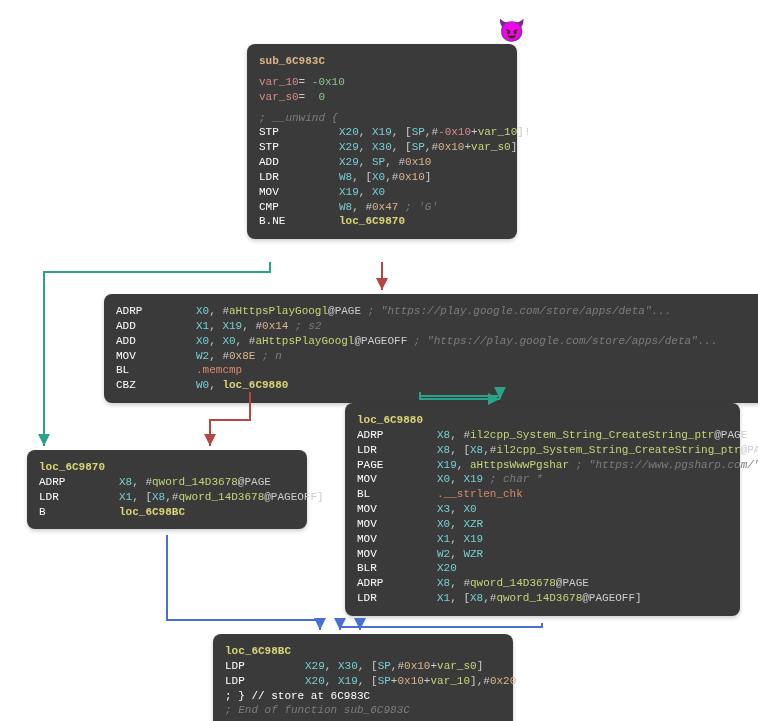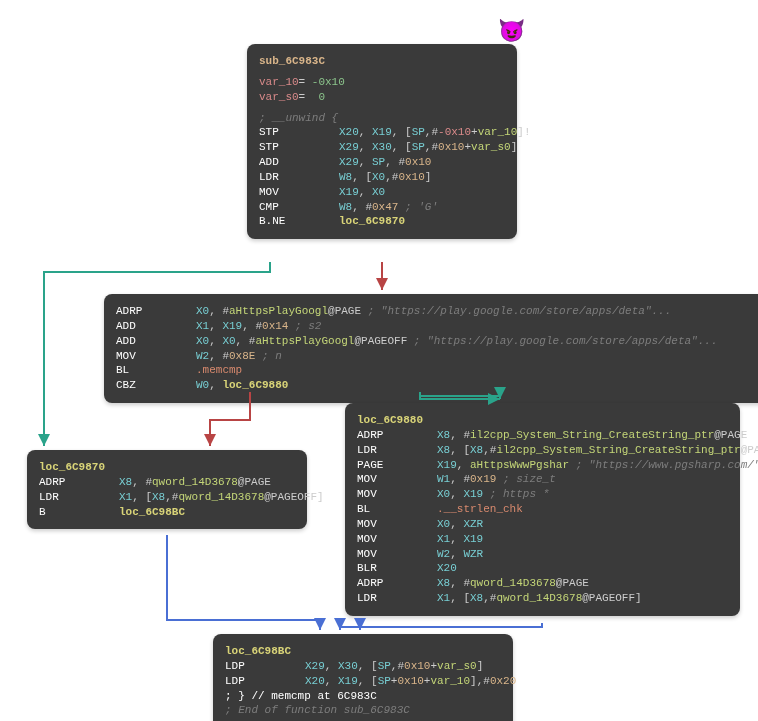--- a/index.html
+++ b/index.html
@@ -92,39 +92,39 @@
       <div class="row"><span class="mnemonic">B</span><span class="branch">loc_6C98BC</span></div>
     </div>
 </div>
 
 <div class="block" id="b4" style="left:345px;top:403px;width:395px;">
   <div class="row"><span class="title-yellow">loc_6C9880</span></div>
   <div id="b4instr">
       <div class="row"><span class="mnemonic">ADRP</span><span class="reg">X8</span><span class="punct">, #</span><span class="sym">il2cpp_System_String_CreateString_ptr</span><span class="punct">@PAGE</span></div>
       <div class="row"><span class="mnemonic">LDR</span><span class="reg">X8</span><span class="punct">, [</span><span class="reg">X8</span><span class="punct">,#</span><span class="sym">il2cpp_System_String_CreateString_ptr</span><span class="punct">@PAGEOFF]</span></div>
       <div class="row"><span class="mnemonic">PAGE</span><span class="reg">X19</span><span class="punct">, </span><span class="sym">aHttpsWwwPgshar</span><span class="comment"> ; "https://www.pgsharp.com/"</span></div>
-      <div class="row"><span class="mnemonic">MOV</span><span class="reg">W1</span><span class="punct">, #</span><span class="hex-pos">0x19</span><span class="comment"> ; size_t</span></div>
-      <div class="row"><span class="mnemonic">MOV</span><span class="reg">X0</span><span class="punct">, </span><span class="reg">X19</span><span class="comment"> ; https *</span></div>
+      <div class="row"><span class="mnemonic">MOV</span><span class="reg">X0</span><span class="punct">, </span><span class="reg">X19</span><span class="comment"> ; char *</span></div>
       <div class="row"><span class="mnemonic">BL</span><span class="func">.__strlen_chk</span></div>
+      <div class="row"><span class="mnemonic">MOV</span><span class="reg">X3</span><span class="punct">, </span><span class="reg">X0</span></div>
       <div class="row"><span class="mnemonic">MOV</span><span class="reg">X0</span><span class="punct">, </span><span class="reg">XZR</span></div>
       <div class="row"><span class="mnemonic">MOV</span><span class="reg">X1</span><span class="punct">, </span><span class="reg">X19</span></div>
       <div class="row"><span class="mnemonic">MOV</span><span class="reg">W2</span><span class="punct">, </span><span class="reg">WZR</span></div>
       <div class="row"><span class="mnemonic">BLR</span><span class="reg">X20</span></div>
       <div class="row"><span class="mnemonic">ADRP</span><span class="reg">X8</span><span class="punct">, #</span><span class="sym">qword_14D3678</span><span class="punct">@PAGE</span></div>
       <div class="row"><span class="mnemonic">LDR</span><span class="reg">X1</span><span class="punct">, [</span><span class="reg">X8</span><span class="punct">,#</span><span class="sym">qword_14D3678</span><span class="punct">@PAGEOFF]</span></div>
     </div>
 </div>
 
 <div class="block" id="b5" style="left:213px;top:634px;width:300px;">
   <div class="row"><span class="title-yellow">loc_6C98BC</span></div>
   <div id="b5instr">
       <div class="row"><span class="mnemonic">LDP</span><span class="reg">X29</span><span class="punct">, </span><span class="reg">X30</span><span class="punct">, [</span><span class="reg">SP</span><span class="punct">,#</span><span class="hex-pos">0x10</span><span class="punct">+</span><span class="sym">var_s0</span><span class="punct">]</span></div>
       <div class="row"><span class="mnemonic">LDP</span><span class="reg">X20</span><span class="punct">, </span><span class="reg">X19</span><span class="punct">, [</span><span class="reg">SP</span><span class="punct">+</span><span class="hex-pos">0x10</span><span class="punct">+</span><span class="sym">var_10</span><span class="punct">],#</span><span class="hex-pos">0x20</span></div>
     </div>
-  <div class="row" style="color:#fff">; } // memcmp at 6C983C</div>
+  <div class="row" style="color:#fff">; } // store at 6C983C</div>
   <div class="row comment">; End of function sub_6C983C</div>
 </div>
 
 <svg class="arrows" width="758" height="721">
   <defs>
     <marker id="arr-red" markerWidth="8" markerHeight="8" refX="6" refY="3" orient="auto">
       <path d="M0,0 L6,3 L0,6 Z" fill="#b84444"></path>
     </marker>
     <marker id="arr-teal" markerWidth="8" markerHeight="8" refX="6" refY="3" orient="auto">
       <path d="M0,0 L6,3 L0,6 Z" fill="#2aa38a"></path>

